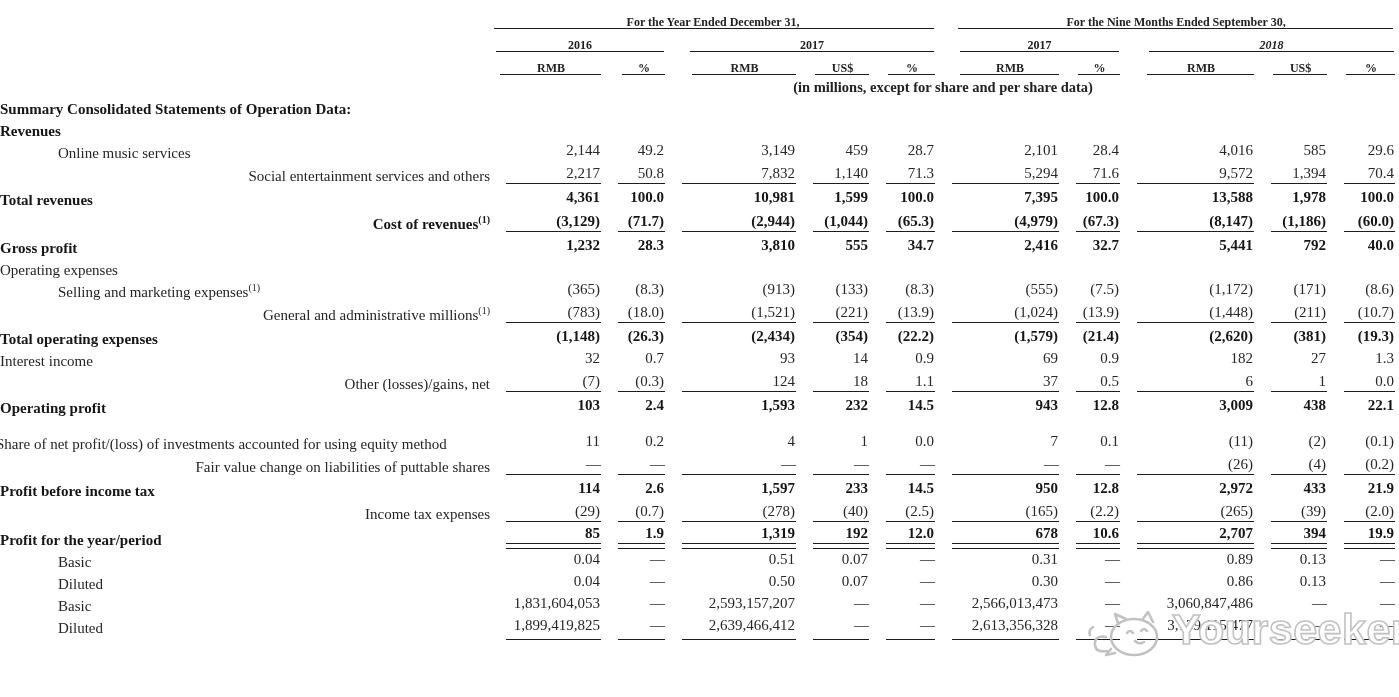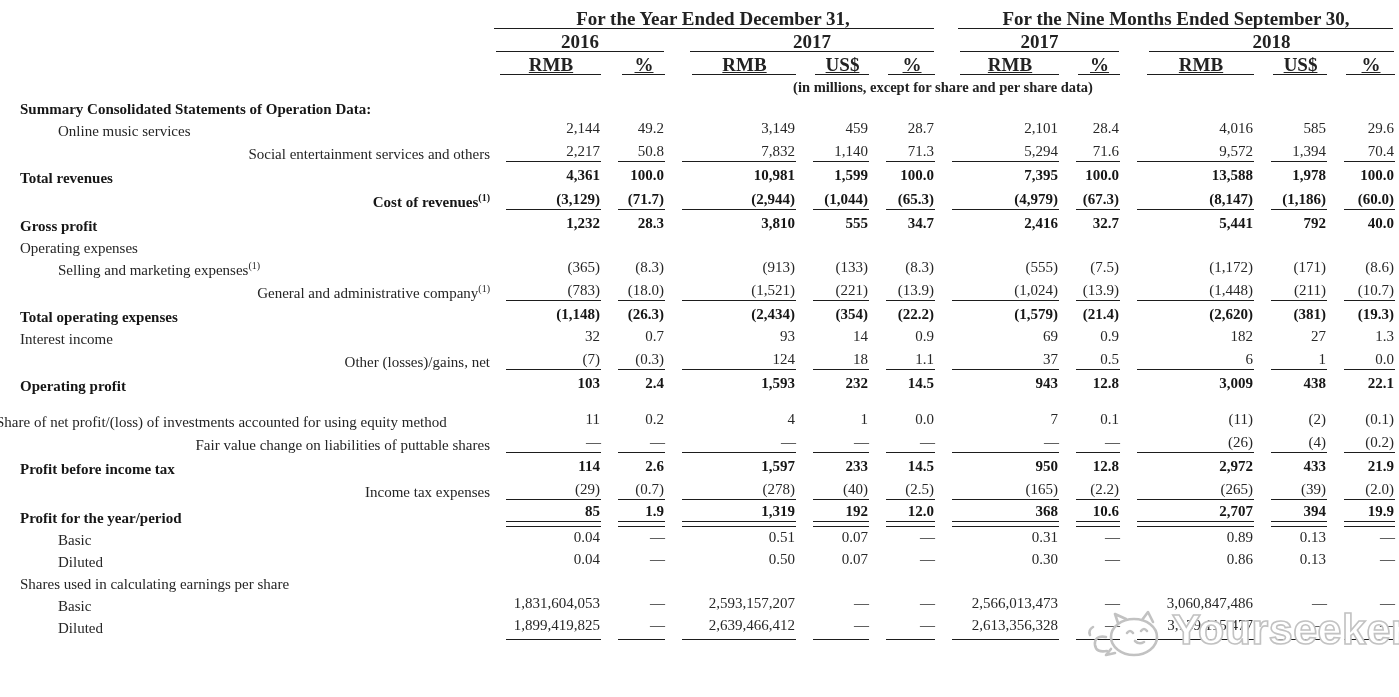--- a/index.html
+++ b/index.html
@@ -5,33 +5,33 @@
   html,body{margin:0;padding:0;}
   body{
     width:1399px;height:697px;position:relative;overflow:hidden;
     background:#ffffff;color:#222;
     font-family:"Liberation Serif", serif;
   }
   table{border-collapse:collapse;table-layout:fixed;width:1396px;margin-top:4px;}
   th,td{padding:0;margin:0;font-weight:normal;position:relative;}
 
   
-  thead th{font-weight:bold;font-size:19px;vertical-align:bottom;}
-  tr.hr-grp{height:26px;} tr.hr-yr{height:23px;padding-left:45px;} tr.hr-un{height:23px;text-decoration:underline;} tr.hr-note{height:20px;}
+  thead th{font-weight:bold;font-size:12px;vertical-align:bottom;}
+  tr.hr-grp{height:26px;} tr.hr-yr{height:23px;padding-left:45px;} tr.hr-un{height:23px;} tr.hr-note{height:20px;}
   th.grp{text-align:center;}
   th.grp::after{content:"";position:absolute;bottom:1px;border-bottom:1.8px solid #1d1d1d;}
   th.g1::after{left:4px;right:2px;}
   th.g2::after{left:22px;right:3px;}
   th.g2{padding-left:20px;}
   th.yr{text-align:center;}
   th.yr::after{content:"";position:absolute;bottom:1px;right:2px;border-bottom:1.8px solid #1d1d1d;}
   th.y1::after{left:6px;}  th.y1{padding-left:4px;}
   th.y2::after{left:24px;} th.y2{padding-left:22px;}
   th.y3::after{left:24px;} th.y3{padding-left:22px;}
-  th.y4::after{left:28px;} th.y4{padding-left:26px;}
+  th.y4::after{left:28px;} th.y4{padding-left:26px;font-style:italic;}
   th.un{text-align:center;}
   th.un::after{content:"";position:absolute;bottom:1px;right:1px;border-bottom:1.8px solid #1d1d1d;}
   th.note{text-align:center;font-size:14.5px;}
 
   
   th.un:nth-child(2)::after, tr.rule-single td:nth-child(2)::after, tr.rule-double td:nth-child(2)::after{left:10px;}
   th.un:nth-child(2){padding-left:10px;}
   th.un:nth-child(3)::after, tr.rule-single td:nth-child(3)::after, tr.rule-double td:nth-child(3)::after{left:20px;}
   th.un:nth-child(3){padding-left:20px;}
   th.un:nth-child(4)::after, tr.rule-single td:nth-child(4)::after, tr.rule-double td:nth-child(4)::after{left:26px;}
@@ -52,21 +52,21 @@
   th.un:nth-child(11){padding-left:18px;}
 
   
   tbody tr{height:22px;}
   tbody tr.rule-single{height:23px;text-align:right;}
   tbody tr.style-total{height:24px;}
   tbody tr.style-hang{height:36px;}
   tbody tr.rule-double{height:26px;}
   tbody tr.style-stub{height:4px;}
 
-  td.lbl{padding-left:20px;vertical-align:bottom;font-size:15px;line-height:17px;color:#252525;}
+  td.lbl{padding-left:0;vertical-align:bottom;font-size:15px;line-height:17px;color:#252525;}
   tr.style-indent td.lbl{padding-left:58px;}
   tr.style-hang td.lbl{padding-left:16px;text-indent:-20px;}
   tr.style-section td.lbl span, tr.style-total td.lbl span, tr.style-total td.lbl sup{font-weight:bold;color:#161616;}
   sup{font-size:10px;line-height:0;}
 
   td.num .v{
     position:absolute;right:2px;bottom:3px;white-space:nowrap;
     font-size:15px;color:#272727;
   }
   tr.style-total td.num .v{font-weight:bold;color:#161616;}
@@ -148,20 +148,33 @@
         <td class="num"></td>
         <td class="num"></td>
         <td class="num"></td>
         <td class="num"></td>
         <td class="num"></td>
         <td class="num"></td>
         <td class="num"></td>
         <td class="num"></td>
         <td class="num"></td>
       </tr>
+      <tr class="style-section">
+        <td class="lbl"><span>Revenues</span></td>
+        <td class="num"></td>
+        <td class="num"></td>
+        <td class="num"></td>
+        <td class="num"></td>
+        <td class="num"></td>
+        <td class="num"></td>
+        <td class="num"></td>
+        <td class="num"></td>
+        <td class="num"></td>
+        <td class="num"></td>
+      </tr>
       <tr class="style-indent">
         <td class="lbl"><span>Online music services</span></td>
         <td class="num">
           <span class="v">2,144</span>
         </td>
         <td class="num">
           <span class="v">49.2</span>
         </td>
         <td class="num">
           <span class="v">3,149</span>
@@ -360,21 +373,21 @@
           <span class="v">(1,172)</span>
         </td>
         <td class="num">
           <span class="v">(171)</span>
         </td>
         <td class="num">
           <span class="v">(8.6)</span>
         </td>
       </tr>
       <tr class="style-indent rule-single">
-        <td class="lbl"><span>General and administrative company</span><sup>(1)</sup></td>
+        <td class="lbl"><span>General and administrative millions</span><sup>(1)</sup></td>
         <td class="num">
           <span class="v">(783)</span>
         </td>
         <td class="num">
           <span class="v">(18.0)</span>
         </td>
         <td class="num">
           <span class="v">(1,521)</span>
         </td>
         <td class="num">
@@ -674,21 +687,21 @@
         <td class="num">
           <span class="v">1,319</span>
         </td>
         <td class="num">
           <span class="v">192</span>
         </td>
         <td class="num">
           <span class="v">12.0</span>
         </td>
         <td class="num">
-          <span class="v">368</span>
+          <span class="v">678</span>
         </td>
         <td class="num">
           <span class="v">10.6</span>
         </td>
         <td class="num">
           <span class="v">2,707</span>
         </td>
         <td class="num">
           <span class="v">394</span>
         </td>
@@ -754,33 +767,20 @@
         </td>
         <td class="num">
           <span class="v">0.86</span>
         </td>
         <td class="num">
           <span class="v">0.13</span>
         </td>
         <td class="num">
           <span class="v dash">—</span>
         </td>
-      </tr>
-      <tr class="style-normal">
-        <td class="lbl"><span>Shares used in calculating earnings per share</span></td>
-        <td class="num"></td>
-        <td class="num"></td>
-        <td class="num"></td>
-        <td class="num"></td>
-        <td class="num"></td>
-        <td class="num"></td>
-        <td class="num"></td>
-        <td class="num"></td>
-        <td class="num"></td>
-        <td class="num"></td>
       </tr>
       <tr class="style-indent">
         <td class="lbl"><span>Basic</span></td>
         <td class="num">
           <span class="v">1,831,604,053</span>
         </td>
         <td class="num">
           <span class="v dash">—</span>
         </td>
         <td class="num">

